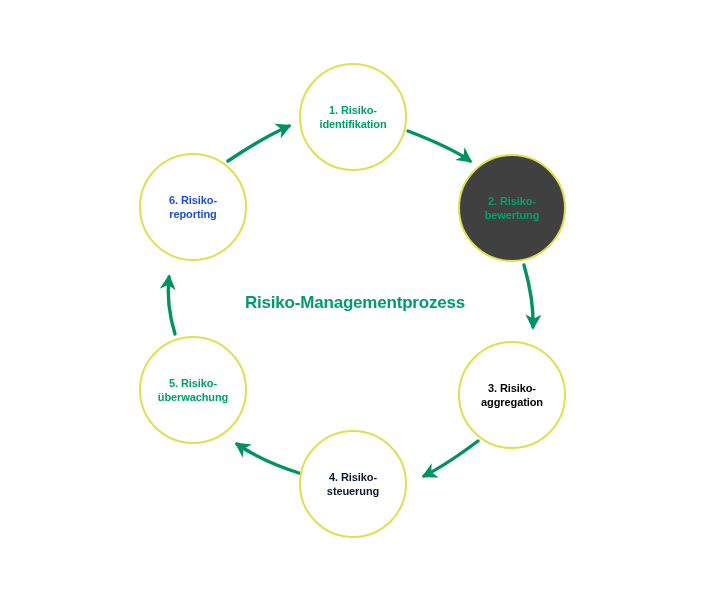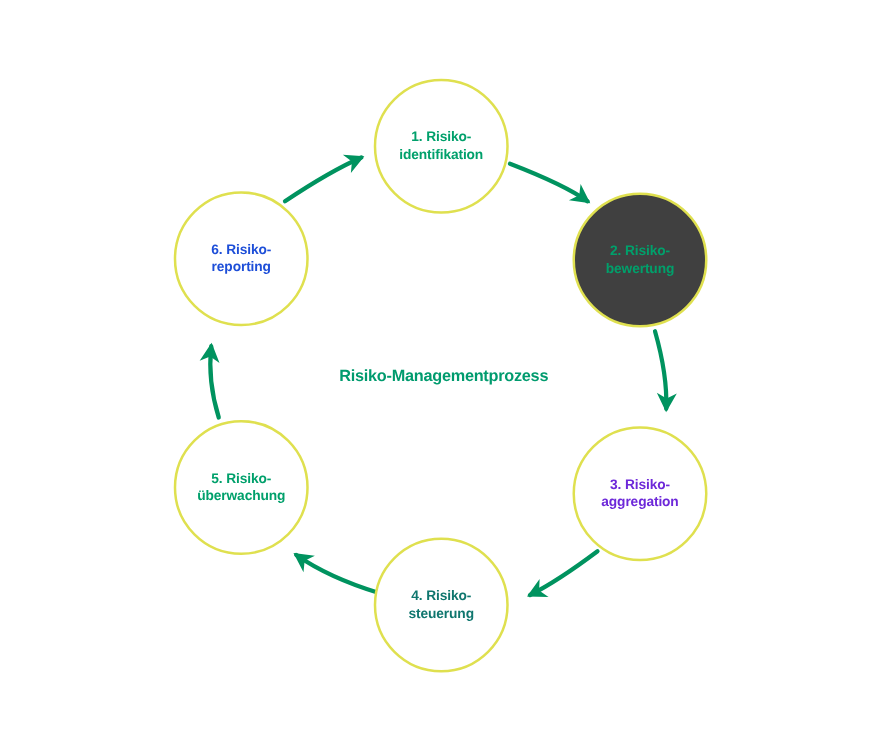--- a/index.html
+++ b/index.html
@@ -44,21 +44,21 @@
     letter-spacing: -0.1px;
     white-space: pre-line;
     padding: 0 4px;
   }
   #center-title {
     position: absolute;
     left: 0;
     width: 710px;
     text-align: center;
     font-family: "Liberation Sans", sans-serif;
-    font-size: 13px;
+    font-size: 17px;
     font-weight: bold;
     letter-spacing: -0.2px;
   }
 </style>
 </head>
 <body>
 
 <div id="diagram-canvas">
 
   <svg id="diagram-svg" viewBox="0 0 710 600" xmlns="http://www.w3.org/2000/svg">
@@ -85,26 +85,26 @@
     <span class="node-label" style="color:#00a06b;">1. Risiko-
 identifikation</span>
   </div>
 
   <div class="node-circle" style="left:458px; top:154px; width:108px; height:108px; border:2.6px solid #dfe04f; background:#404040;">
     <span class="node-label" style="color:#00a06b;">2. Risiko-
 bewertung</span>
   </div>
 
   <div class="node-circle" style="left:458px; top:341px; width:108px; height:108px; border:2.6px solid #dfe04f; background:#ffffff;">
-    <span class="node-label" style="color:#6d28d9;">3. Risiko-
+    <span class="node-label" style="color:#000000;">3. Risiko-
 aggregation</span>
   </div>
 
   <div class="node-circle" style="left:299px; top:430px; width:108px; height:108px; border:2.6px solid #dfe04f; background:#ffffff;">
-    <span class="node-label" style="color:#0f766e;">4. Risiko-
+    <span class="node-label" style="color:#0f172a;">4. Risiko-
 steuerung</span>
   </div>
 
   <div class="node-circle" style="left:139px; top:336px; width:108px; height:108px; border:2.6px solid #dfe04f; background:#ffffff;">
     <span class="node-label" style="color:#00a06b;">5. Risiko-
 überwachung</span>
   </div>
 
   <div class="node-circle" style="left:139px; top:153px; width:108px; height:108px; border:2.6px solid #dfe04f; background:#ffffff;">
     <span class="node-label" style="color:#1d4ed8;">6. Risiko-

